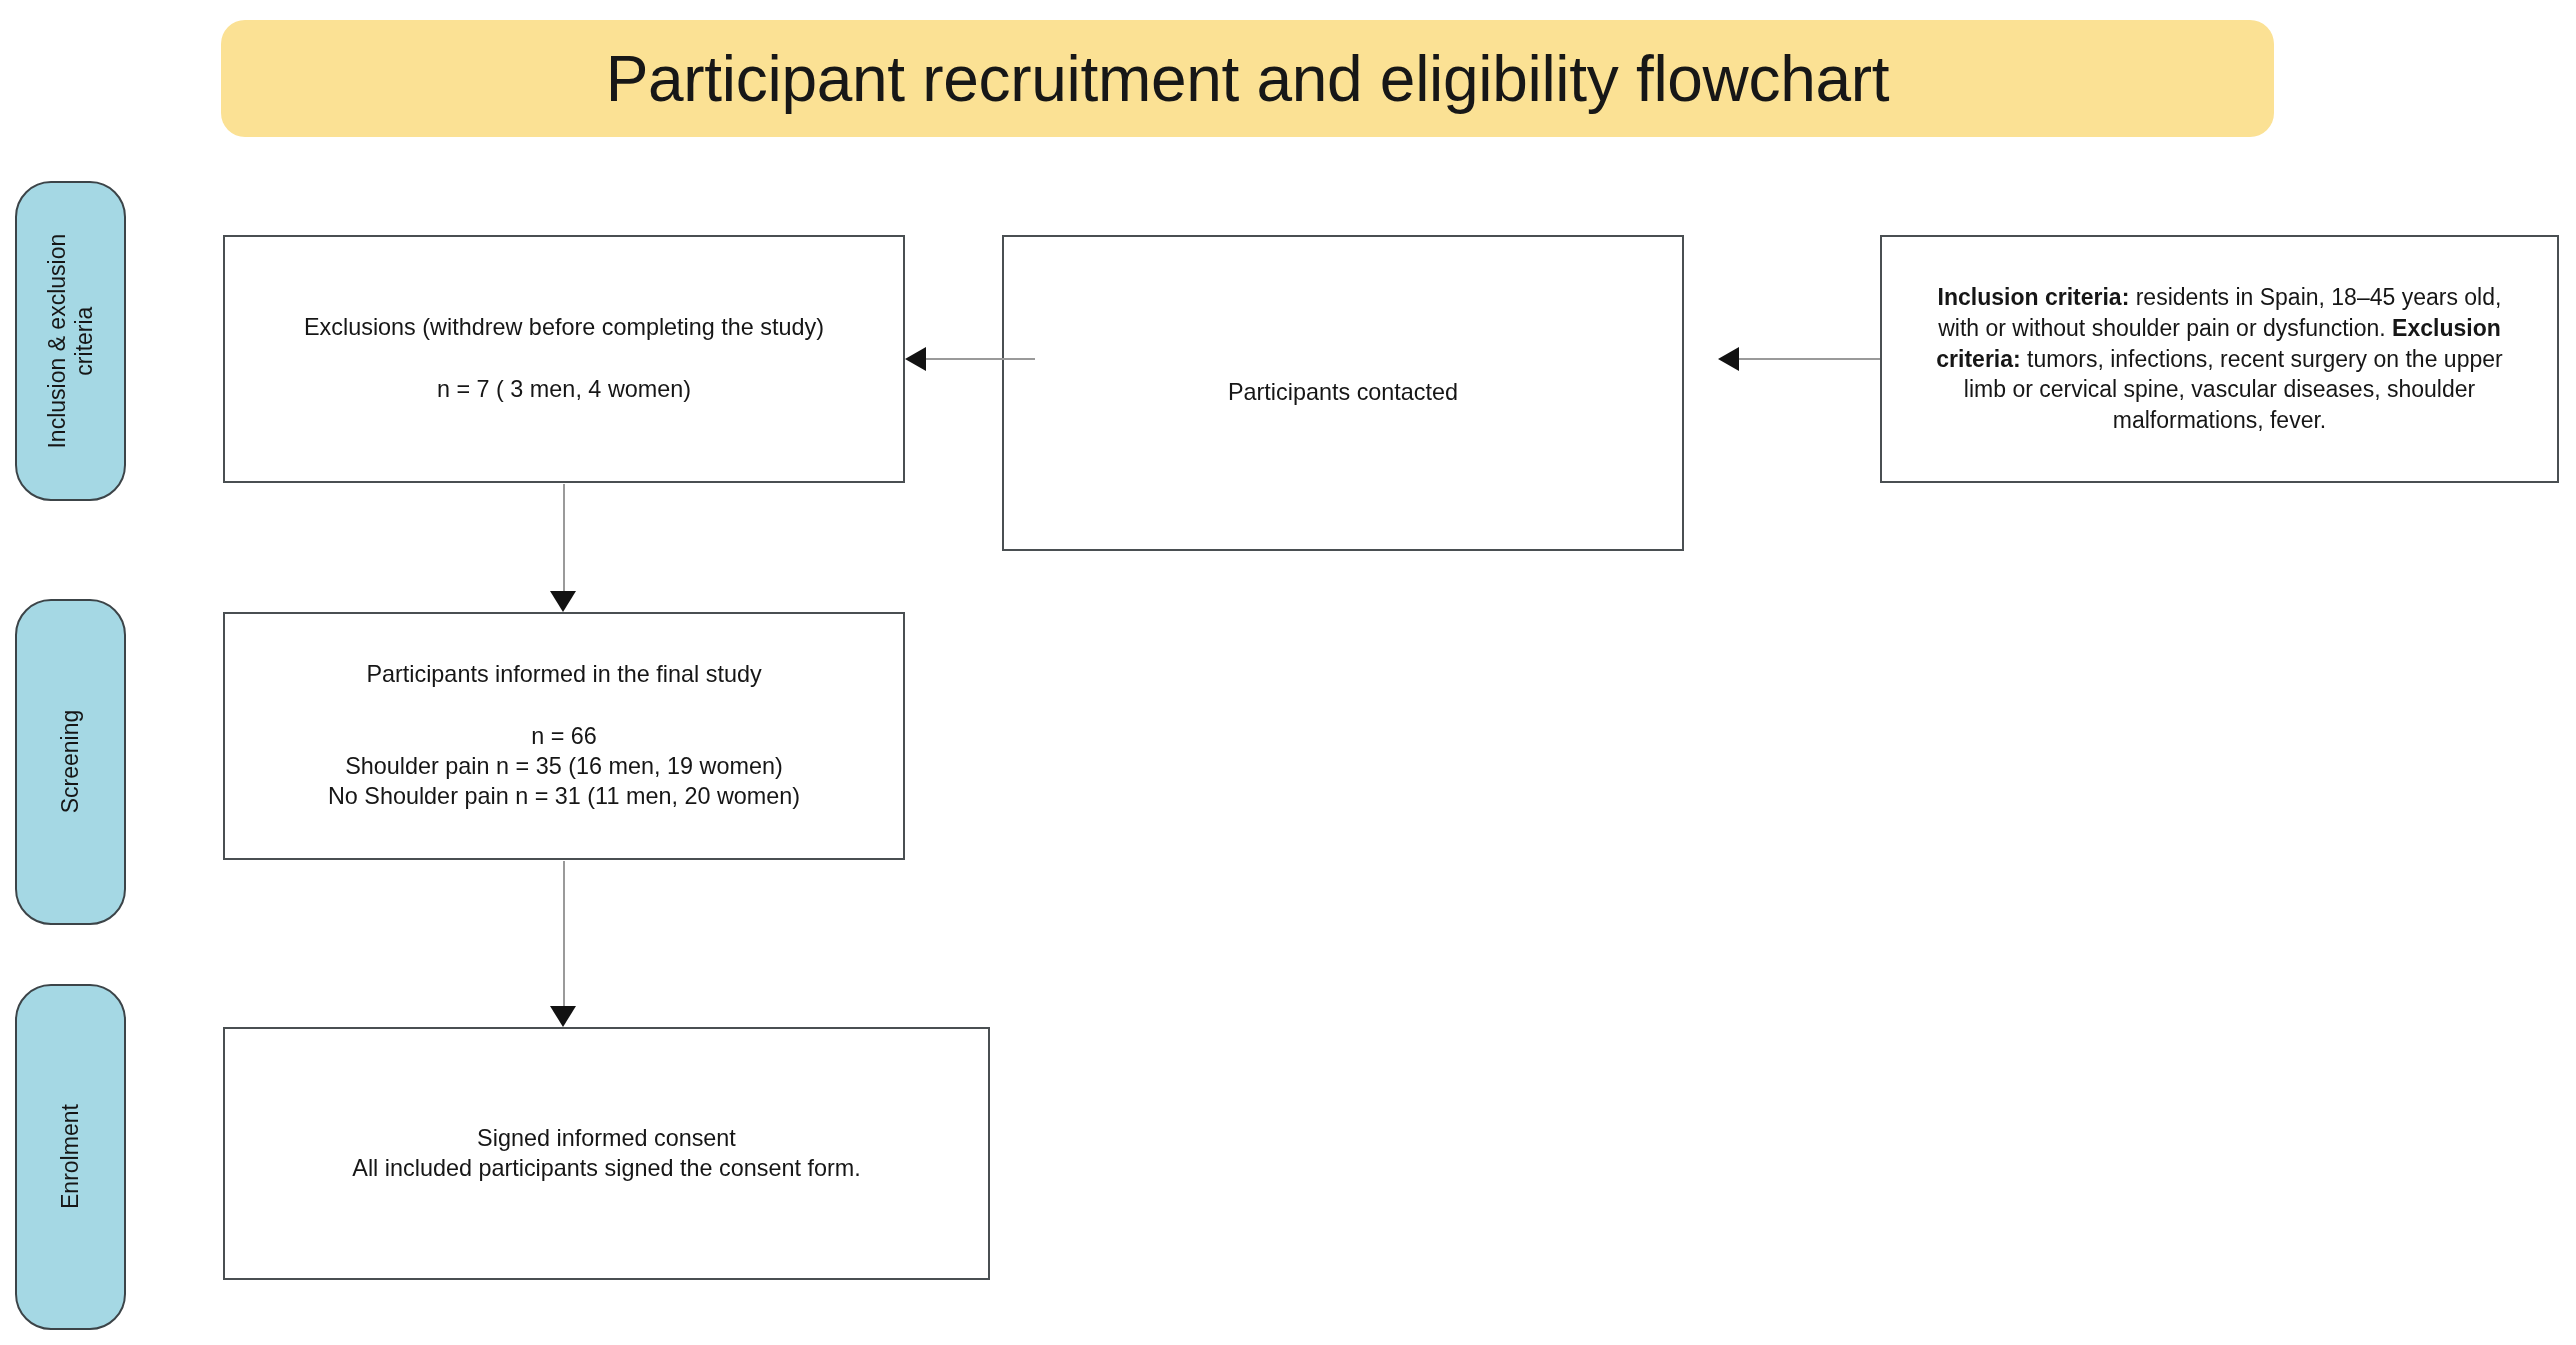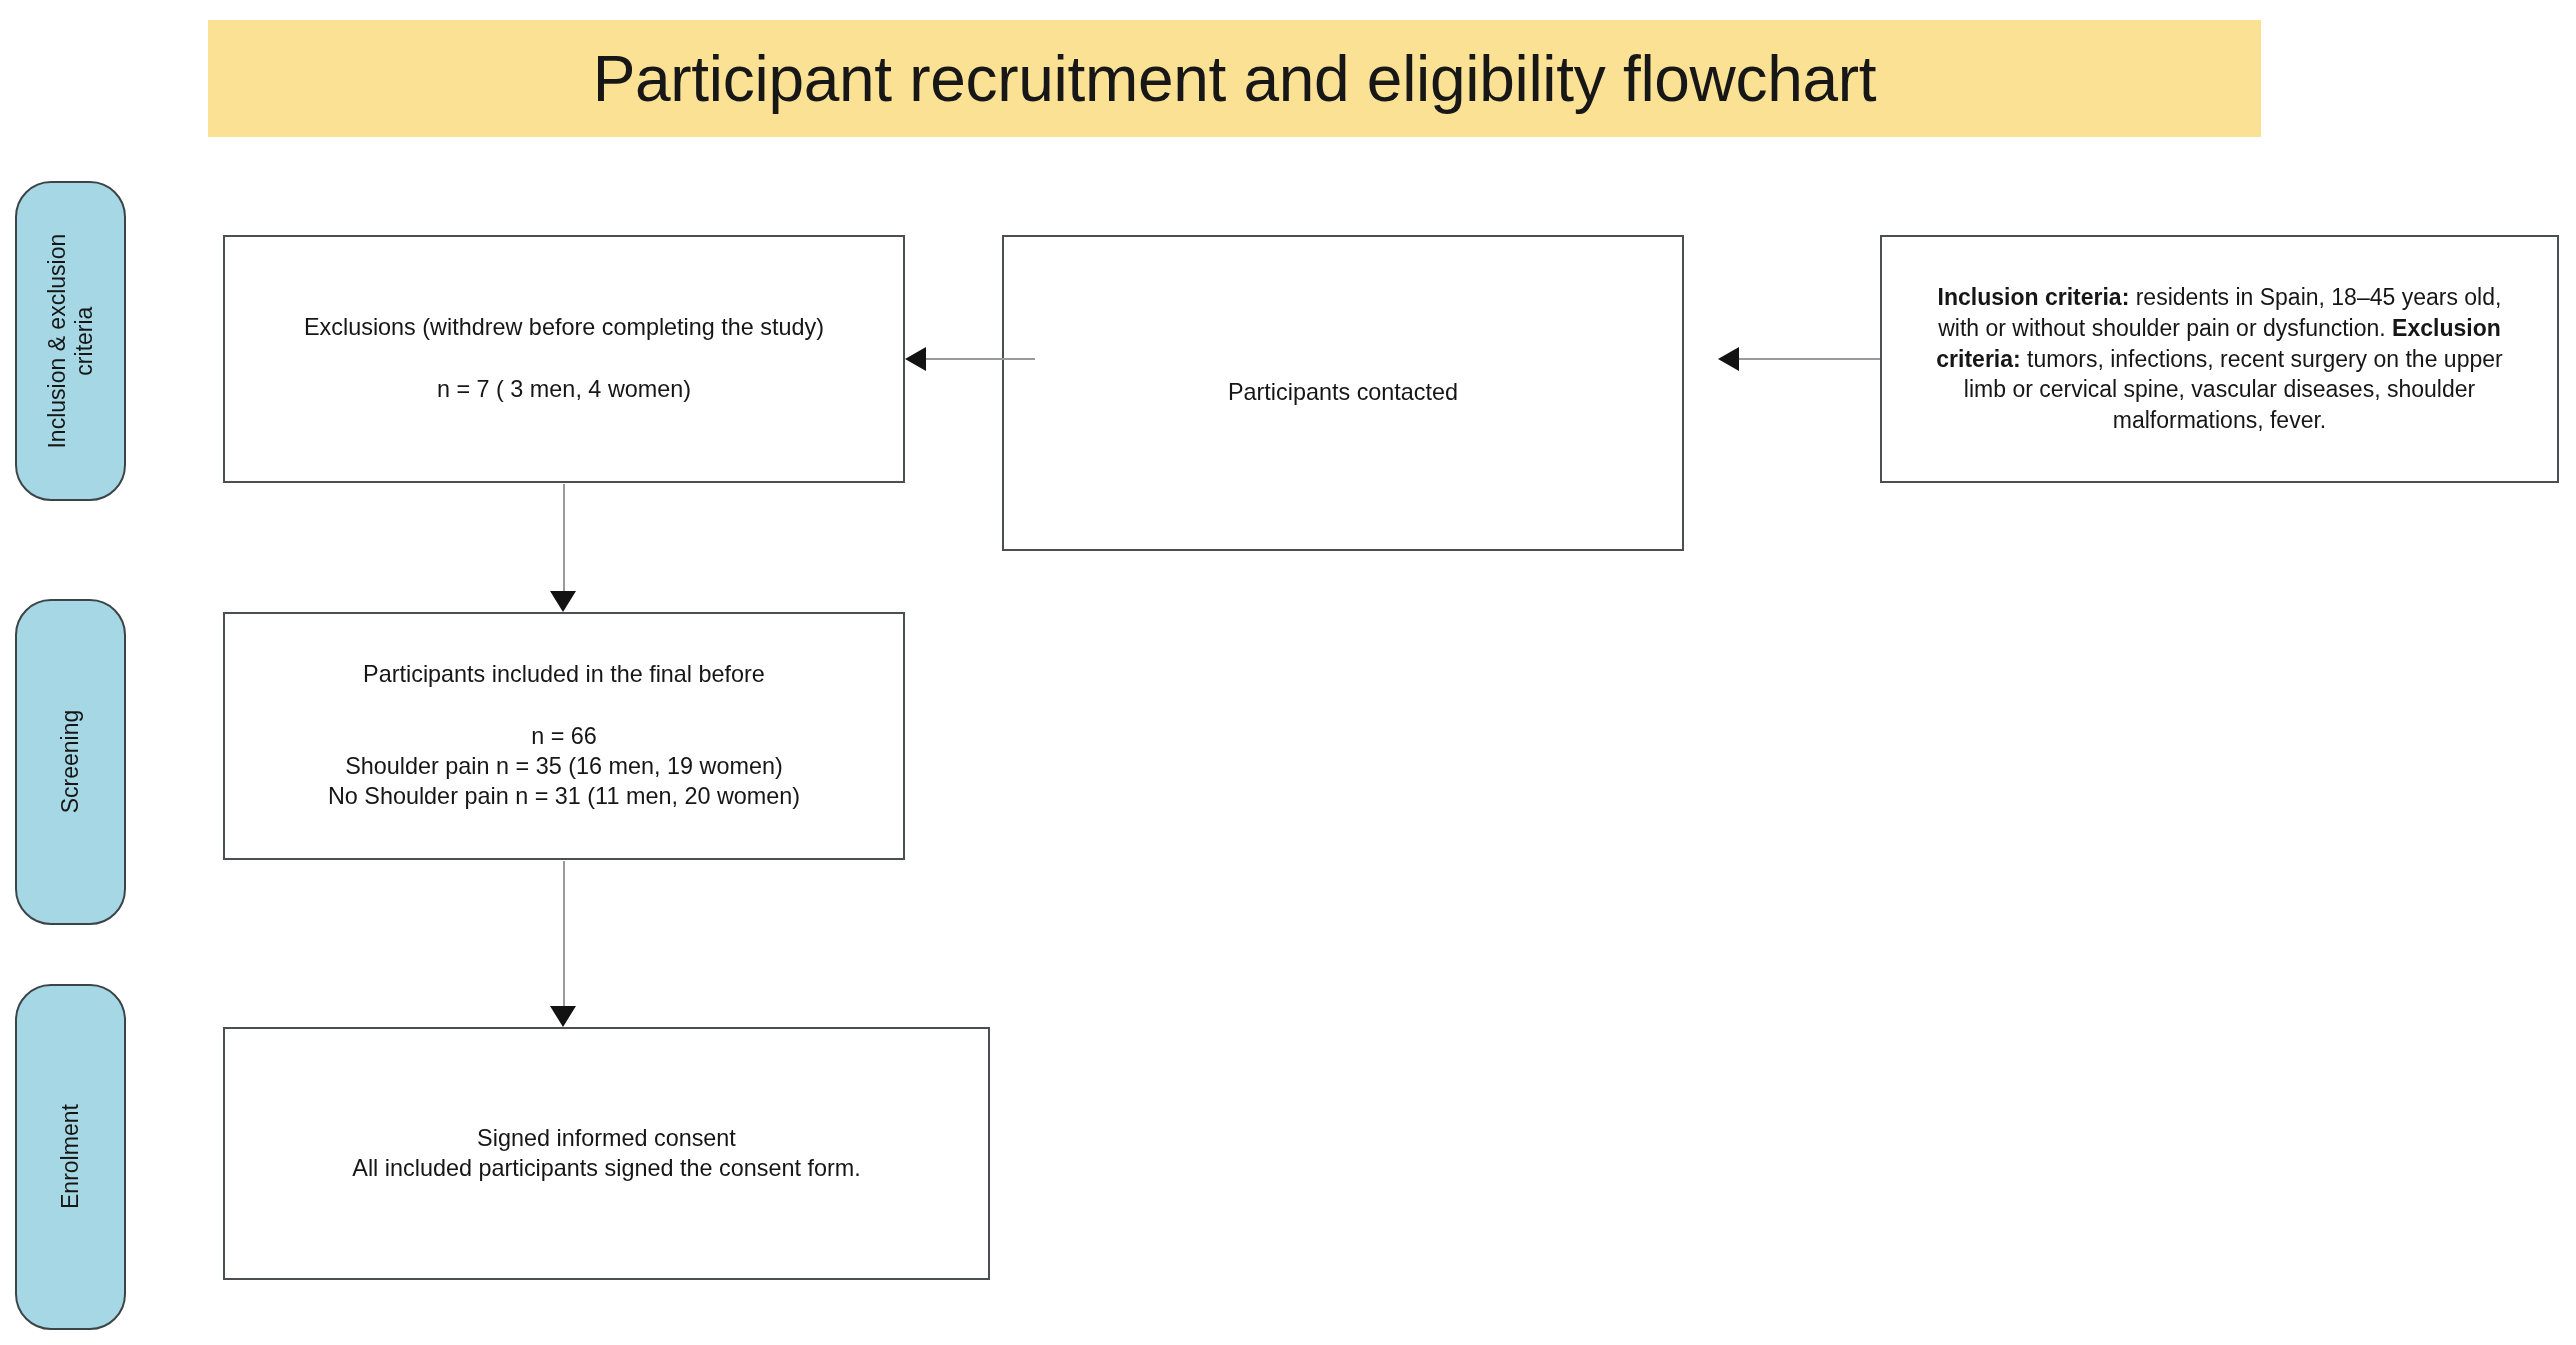--- a/index.html
+++ b/index.html
@@ -15,28 +15,29 @@
     position: relative;
     width: 2576px;
     height: 1346px;
     background: #ffffff;
     overflow: hidden;
   }
 
   
   #title-banner {
     position: absolute;
-    left: 208px;
+    left: 221px;
     top: 20px;
     width: 2053px;
     height: 117px;
     background: #FBE194;
     display: flex;
     align-items: center;
     justify-content: center;
+    border-radius: 24px;
   }
   #title-text {
     font-size: 64px;
     font-weight: 400;
     color: #171717;
     letter-spacing: -0.3px;
     white-space: nowrap;
     line-height: 1;
   }
 
@@ -179,21 +180,21 @@
 
   <div class="flow-box" id="box-contacted">
     <span class="box-line">Participants contacted</span>
   </div>
 
   <div class="flow-box" id="box-criteria">
     <span class="box-line"><span class="lbl">Inclusion criteria:</span><span> residents in Spain, 18–45 years old, with or without shoulder pain or dysfunction.</span> <span class="lbl">Exclusion criteria:</span><span> tumors, infections, recent surgery on the upper limb or cervical spine, vascular diseases, shoulder malformations, fever.</span></span>
   </div>
 
   <div class="flow-box" id="box-final">
-    <span class="box-line">Participants included in the final before</span>
+    <span class="box-line">Participants informed in the final study</span>
     <span class="box-line bold spacer-top">n = 66</span>
     <span class="box-line bold">Shoulder pain n = 35 (16 men, 19 women)</span>
     <span class="box-line bold">No Shoulder pain n = 31 (11 men, 20 women)</span>
   </div>
 
   <div class="flow-box" id="box-consent">
     <span class="box-line">Signed informed consent</span>
     <span class="box-line">All included participants signed the consent form.</span>
   </div>
 

